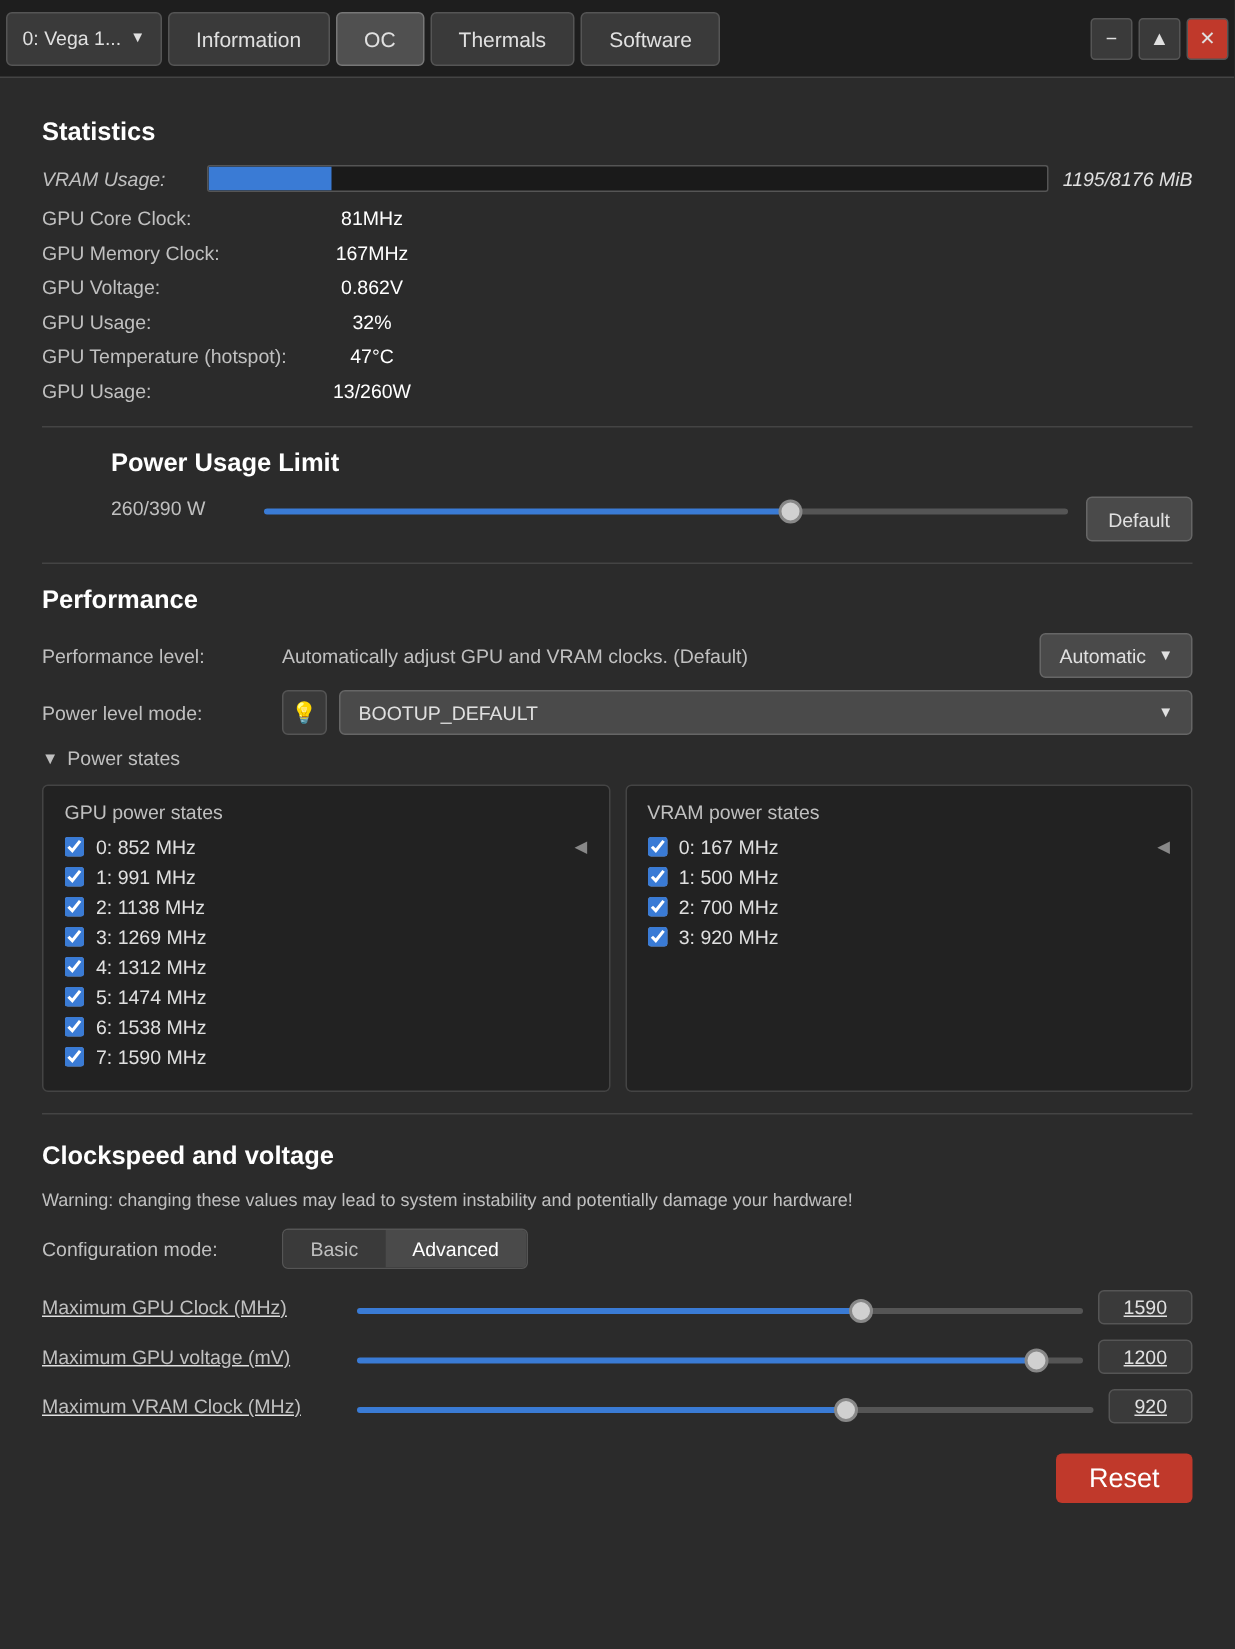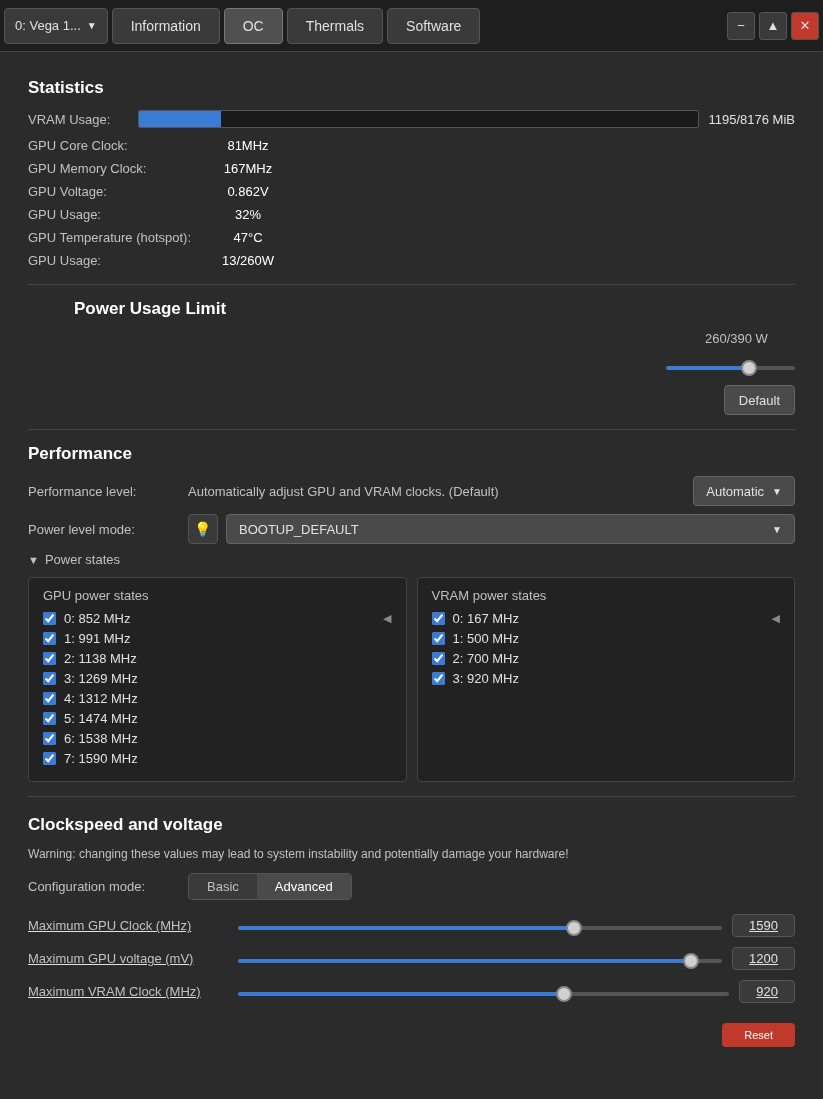--- a/index.html
+++ b/index.html
@@ -107,20 +107,21 @@
       font-weight: 500;
       text-align: center;
       min-width: 80px;
     }
 
     .vram-row {
       display: flex;
       align-items: center;
       margin-bottom: 8px;
       gap: 10px;
+      font-style: italic;
     }
     .vram-label { color: #c0c0c0; min-width: 100px; }
     .vram-bar-container {
       flex: 1;
       height: 18px;
       background: #1a1a1a;
       border: 1px solid #555;
       border-radius: 2px;
       overflow: hidden;
     }
@@ -132,24 +133,23 @@
 
     .divider {
       border: none;
       border-top: 1px solid #444;
       margin: 14px 0;
     }
 
     .power-limit-section { margin-bottom: 6px; margin-left: 46px; }
     .power-slider-row {
       display: flex;
-      align-items: flex-end;
+      align-items: flex-start;
       gap: 12px;
       margin-top: 8px;
-      flex-direction: column;
     }
     .power-slider-label { color: #c0c0c0; min-width: 90px; }
     .slider-container {
       flex: 1;
       position: relative;
     }
     input[type=range] {
       -webkit-appearance: none;
       appearance: none;
       width: 100%;
@@ -318,21 +318,21 @@
       font-size: 13px;
     }
 
     .reset-btn {
       background: #c0392b;
       border: none;
       border-radius: 4px;
       color: #fff;
       padding: 6px 22px;
       cursor: pointer;
-      font-size: 11px;
+      font-size: 18px;
       float: right;
       margin-top: 10px;
     }
   </style>
 </head>
 <body>
 
 <div class="titlebar">
   <div class="tab-gpu">
     <span>0: Vega 1...</span>

